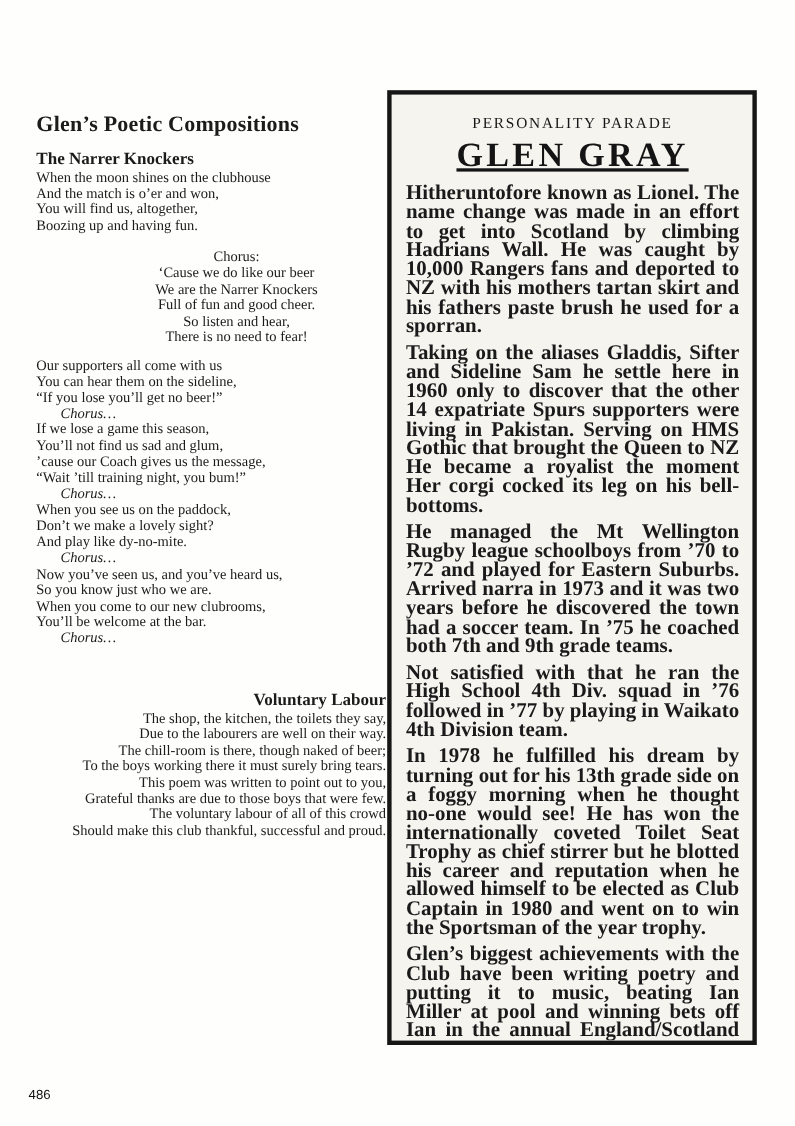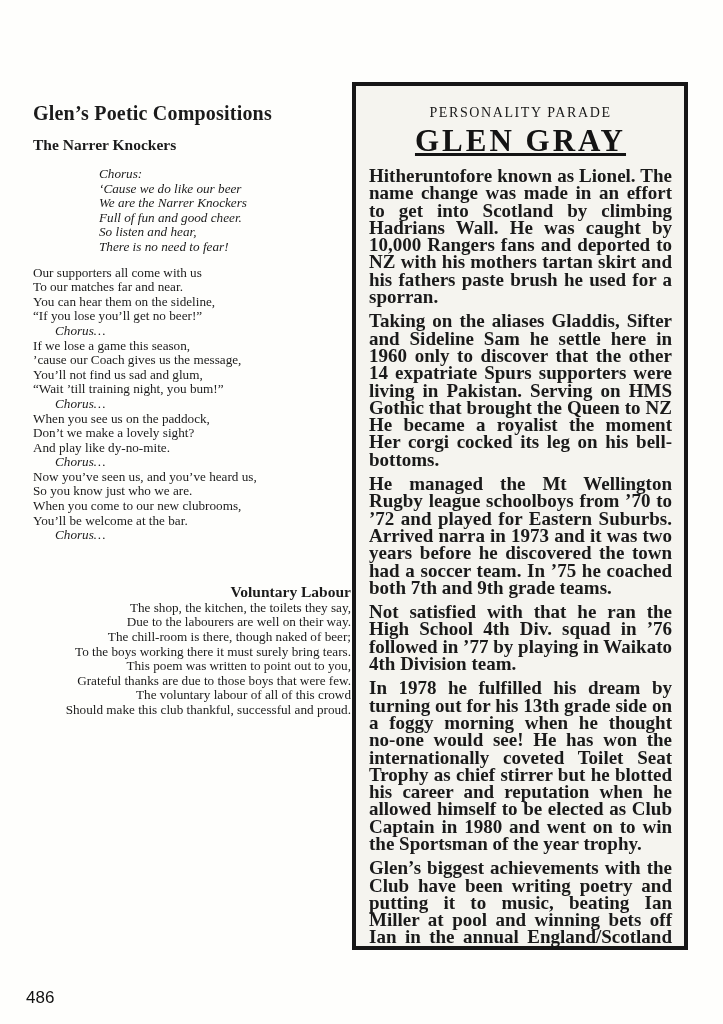--- a/index.html
+++ b/index.html
@@ -20,22 +20,22 @@
     margin-bottom: 14px; letter-spacing: 0.2px;
   }
   .poem-heading {
     font-size: 15.5px; font-weight: bold; line-height: 17px;
     margin-bottom: 1px;
   }
   .poem-section + .poem-section { margin-top: 40px; text-align: right; }
   .block { margin: 0; }
   .block.verse { margin-bottom: 0; }
   .block.chorus {
-    margin: 14px 0 11px 66px;
-    font-style: italic;
+    margin: 14px 0 11px 46px;
+    text-align: center;
   }
   .line { font-size: 13.2px; line-height: 14.6px; white-space: nowrap; }
   .line.chorus-ref { margin-left: 22px; font-style: italic; }
 
   
   .article-box {
     position: absolute; left: 352px; top: 82px;
     width: 336px; height: 868px;
     background: #f5f4ef;
     border: 4px solid #161616;
@@ -59,50 +59,55 @@
     font-size: 19px; font-weight: bold; line-height: 17.3px;
     text-align: justify;
     margin-bottom: 7px;
     color: #1a1a1a;
   }
 
   
   .page-number {
     position: absolute; left: 26px; top: 988px;
     font-family: "Liberation Sans", sans-serif;
-    font-size: 17px; color: #111;
+    font-size: 12px; color: #111;
   }
 </style>
 </head>
 <body>
 
 <div class="page">
 
   <div class="left-col">
     <h1 class="page-title">Glen’s Poetic Compositions</h1>
     <div id="poems">
         <section class="poem-section">
           <h2 class="poem-heading">The Narrer Knockers</h2>
+          <div class="block verse">
+            <div class="line">When the moon shines on the clubhouse</div>
+            <div class="line">And the match is o’er and won,</div>
+            <div class="line">You will find us, altogether,</div>
+            <div class="line">Boozing up and having fun.</div>
+          </div>
           <div class="block chorus">
             <div class="line">Chorus:</div>
             <div class="line">‘Cause we do like our beer</div>
             <div class="line">We are the Narrer Knockers</div>
             <div class="line">Full of fun and good cheer.</div>
             <div class="line">So listen and hear,</div>
             <div class="line">There is no need to fear!</div>
           </div>
           <div class="block verse">
             <div class="line">Our supporters all come with us</div>
-            <div class="line">To our matches far and near.</div>
             <div class="line">You can hear them on the sideline,</div>
             <div class="line">“If you lose you’ll get no beer!”</div>
             <div class="line chorus-ref">Chorus…</div>
             <div class="line">If we lose a game this season,</div>
+            <div class="line">You’ll not find us sad and glum,</div>
             <div class="line">’cause our Coach gives us the message,</div>
-            <div class="line">You’ll not find us sad and glum,</div>
             <div class="line">“Wait ’till training night, you bum!”</div>
             <div class="line chorus-ref">Chorus…</div>
             <div class="line">When you see us on the paddock,</div>
             <div class="line">Don’t we make a lovely sight?</div>
             <div class="line">And play like dy-no-mite.</div>
             <div class="line chorus-ref">Chorus…</div>
             <div class="line">Now you’ve seen us, and you’ve heard us,</div>
             <div class="line">So you know just who we are.</div>
             <div class="line">When you come to our new clubrooms,</div>
             <div class="line">You’ll be welcome at the bar.</div>

